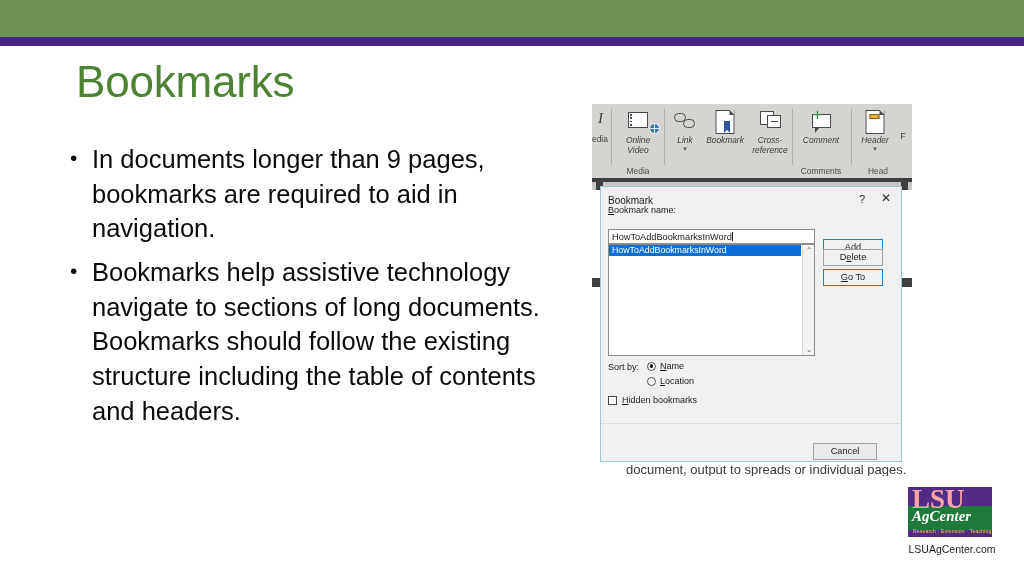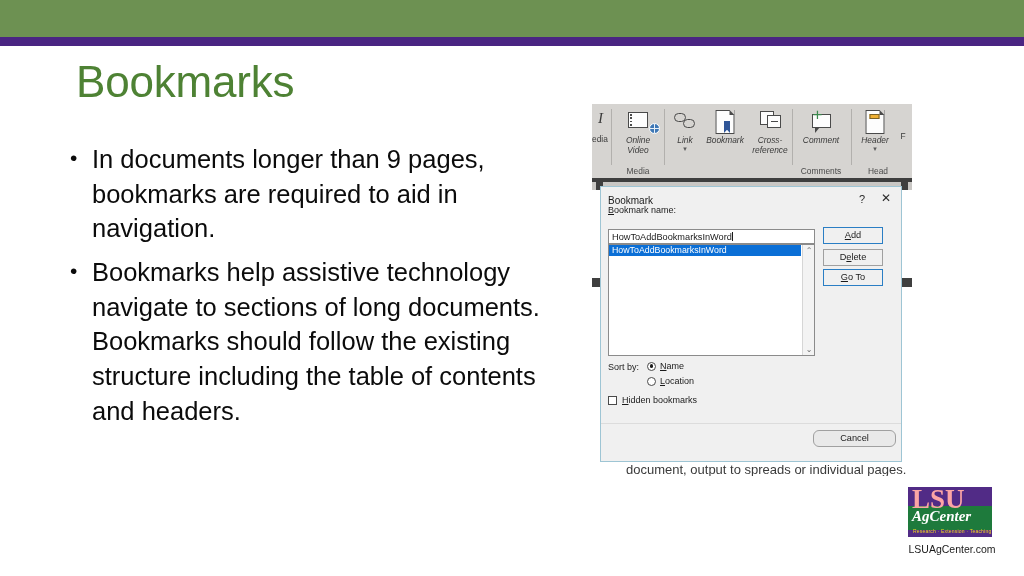--- a/index.html
+++ b/index.html
@@ -386,24 +386,24 @@
     line-height: 15px;
     text-align: center;
     font-size: 9.2px;
     background: #f0f0f0;
     border: 1px solid #a0a0a0;
     box-sizing: border-box;
     color: #1a1a1a;
   }
   .dlg-btn.primary { border: 1.6px solid #2a7ec4; }
   .dlg-btn u { text-decoration: underline; }
-  .btn-add    { top: 40px; }
+  .btn-add    { top: 52px; }
   .btn-delete { top: 62px; }
   .btn-goto   { top: 82px; }
-  .btn-cancel { top: 243px; left: 212px; width: 83px; background:#e9e9e9;border-radius:6px; }
+  .btn-cancel { top: 256px; left: 212px; width: 64px; background:#e9e9e9; }
 
   .dlg-sortrow {
     position:absolute; left: 7px; top: 175px;
     font-size: 9px;
   }
   .dlg-radio-row {
     position:absolute;
     font-size: 9px;
     display:flex; align-items:center;
   }

